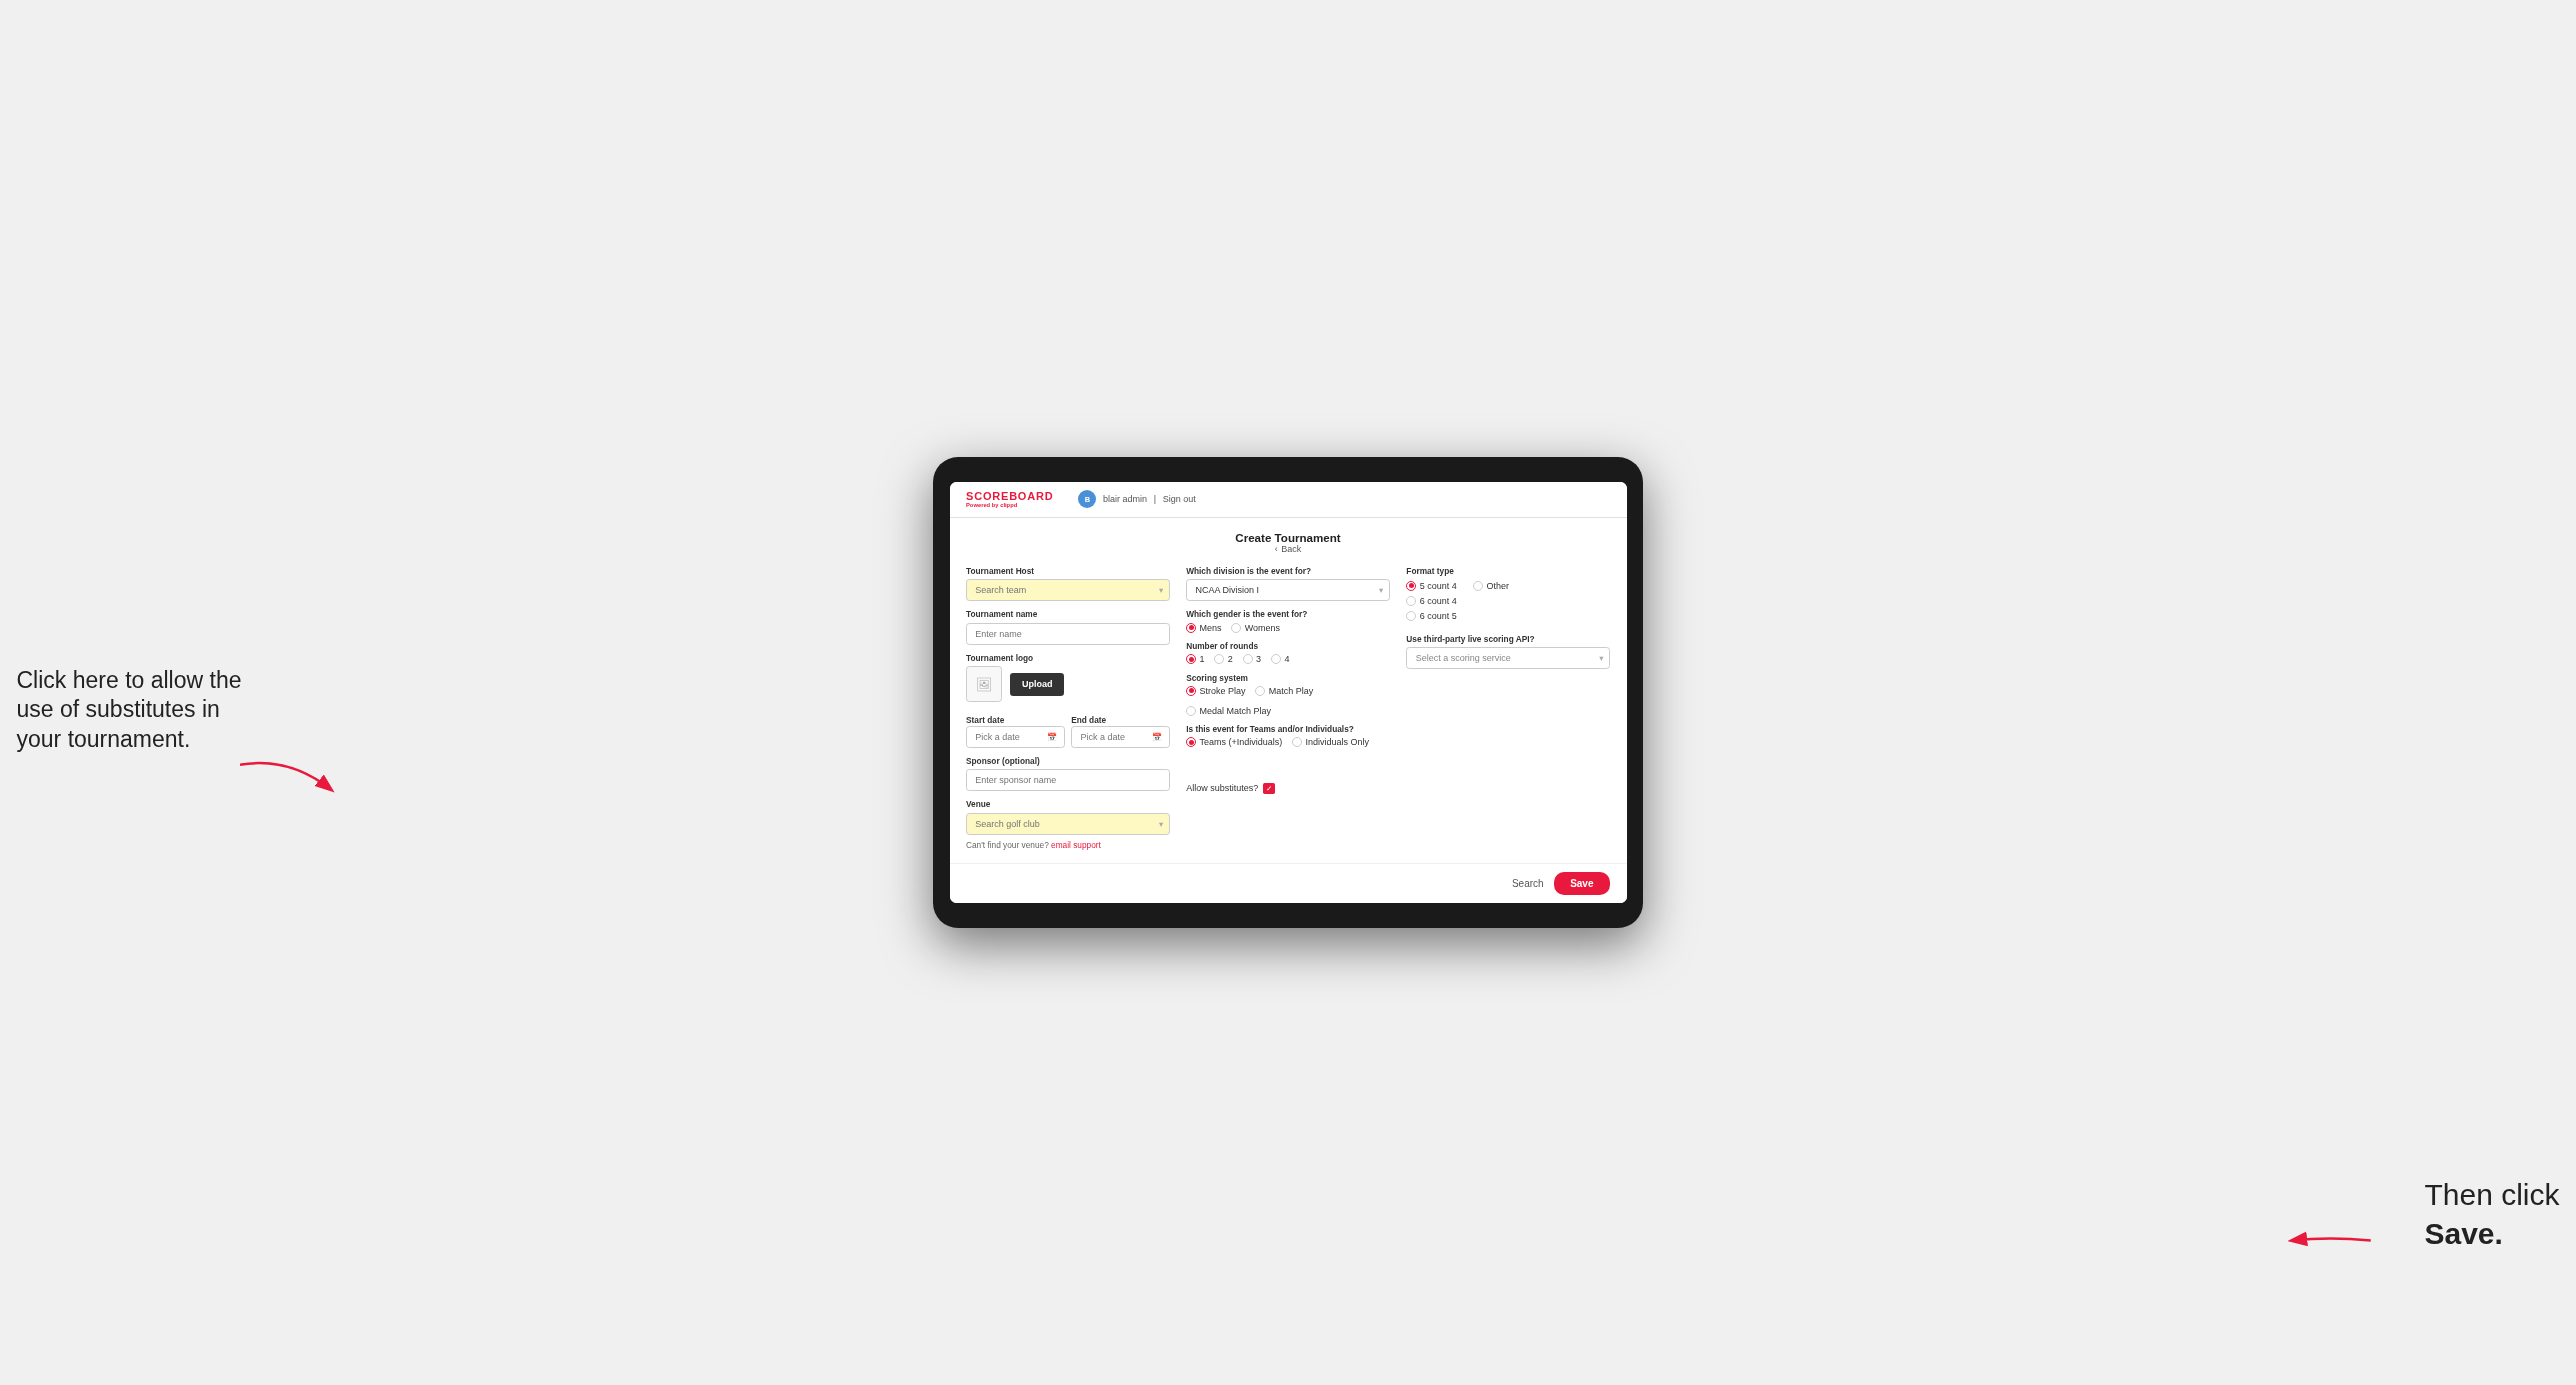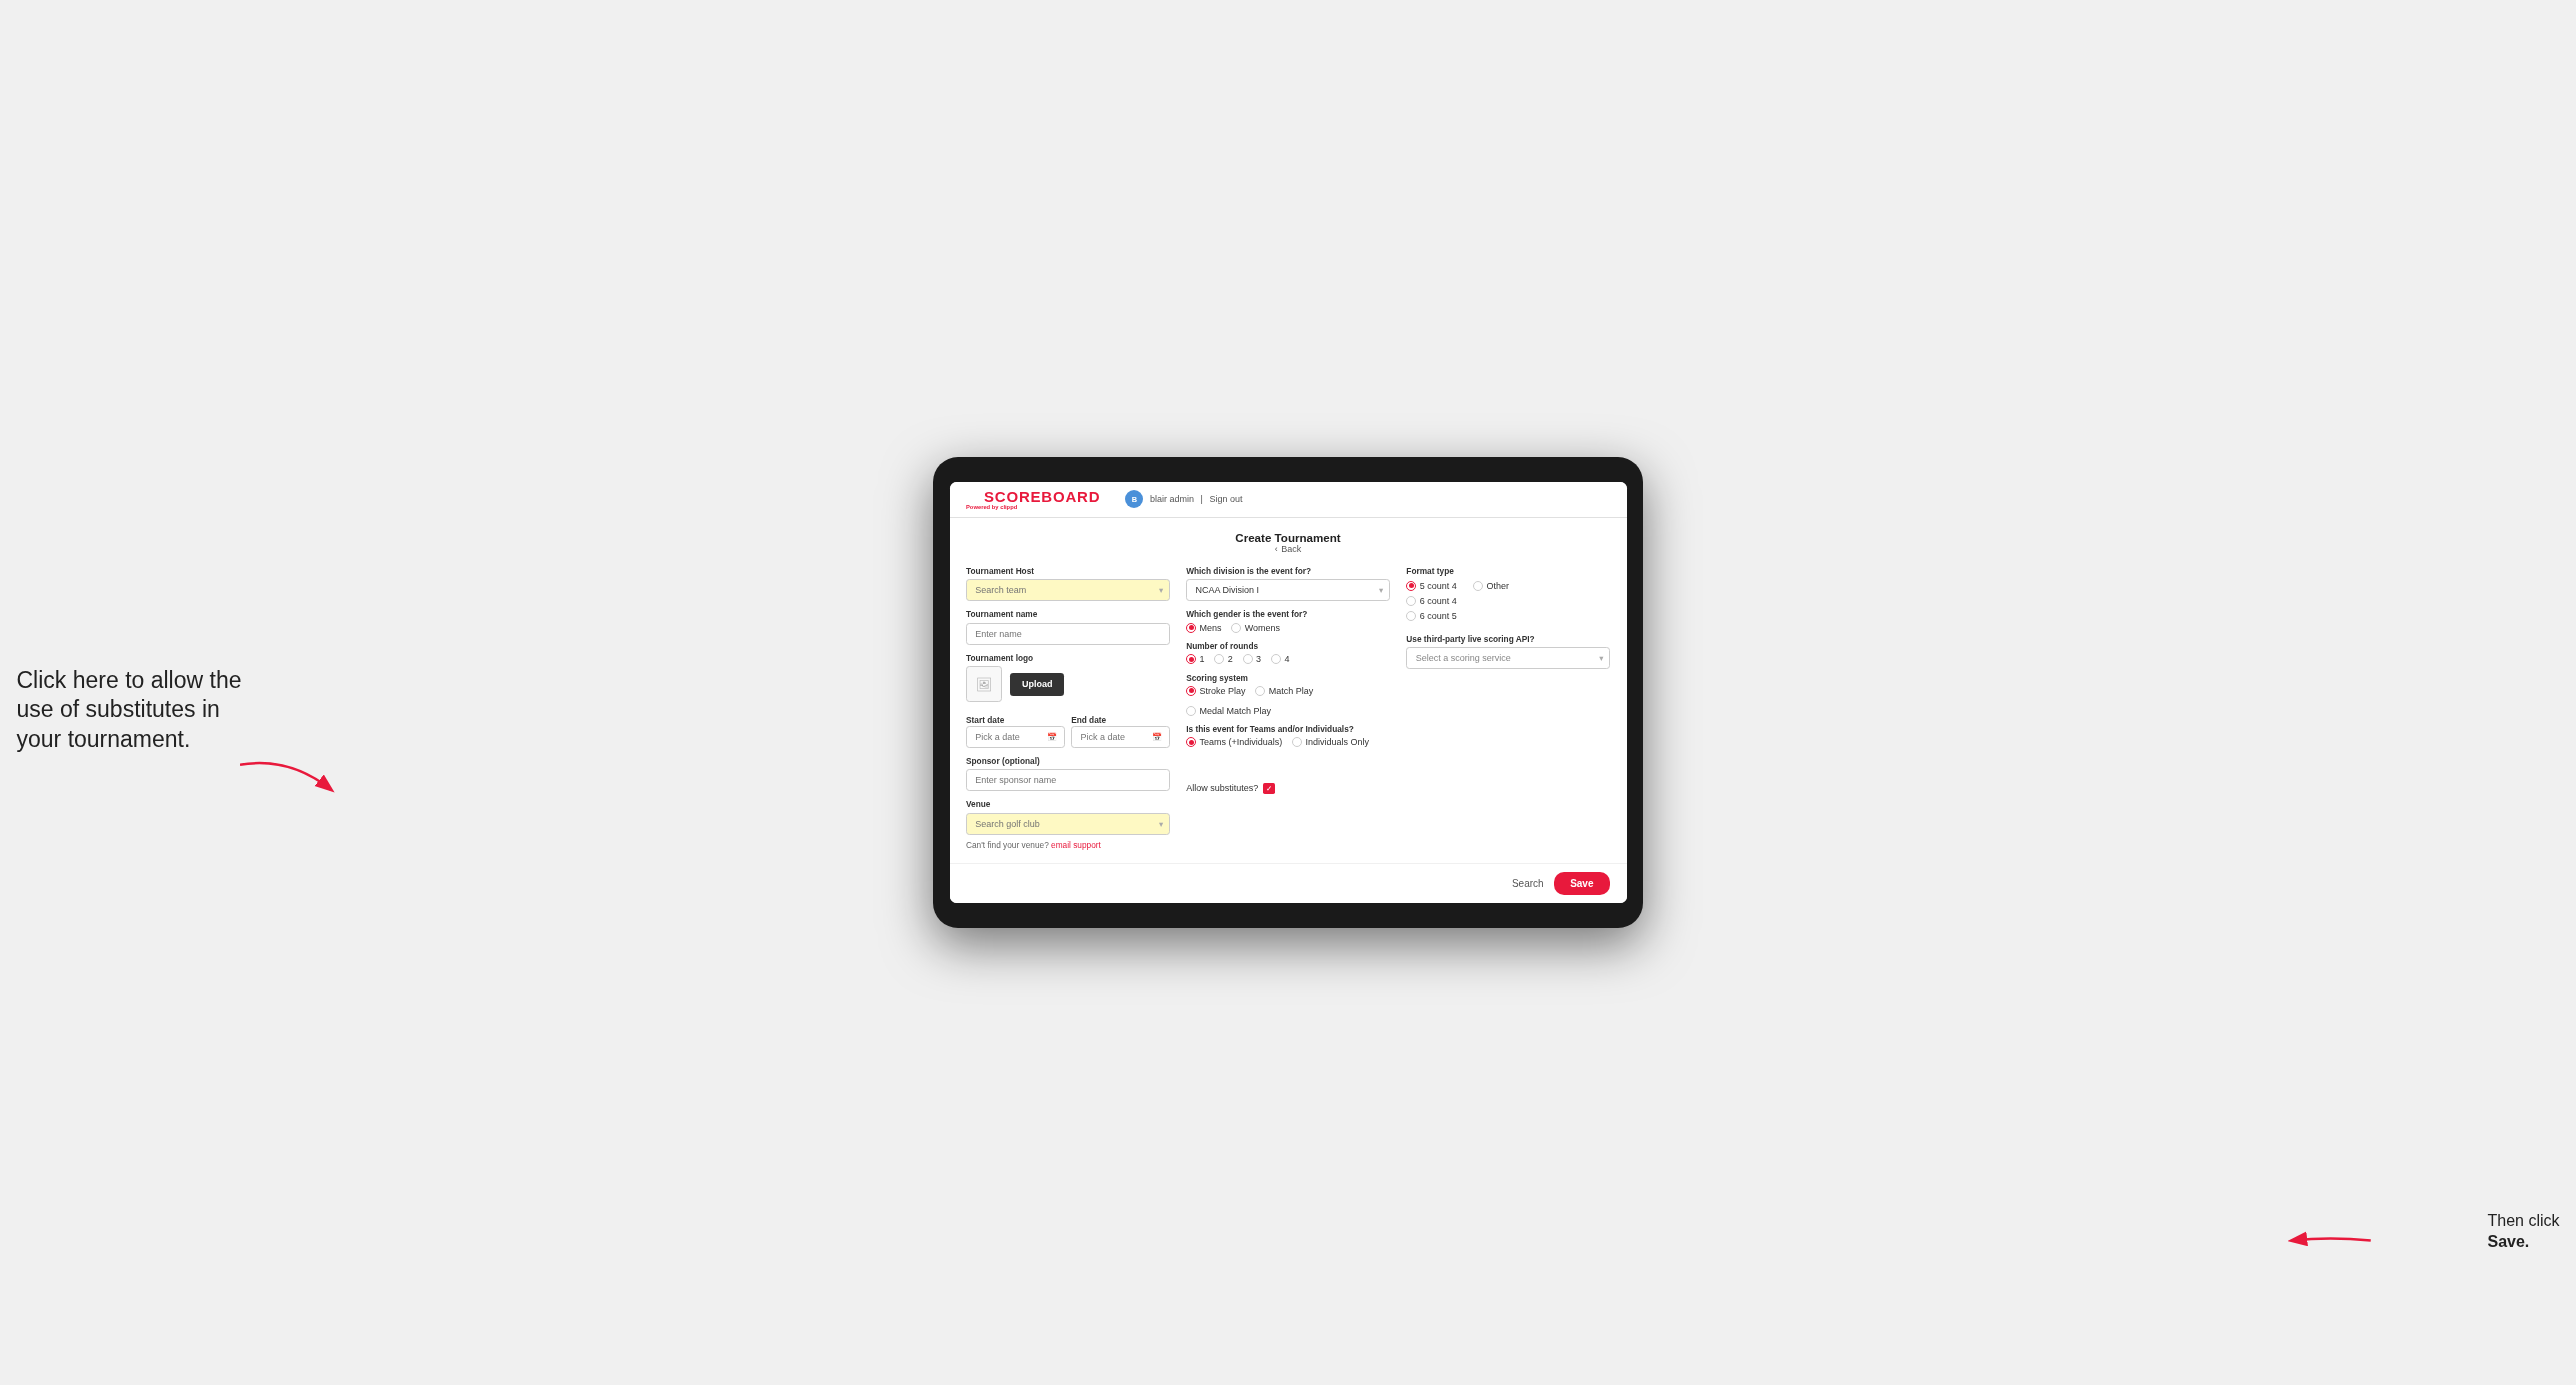--- a/index.html
+++ b/index.html
@@ -23,21 +23,21 @@
       font-size: 23px;
       font-weight: 400;
       color: #222;
       max-width: 231px;
       line-height: 1.3;
     }
     .annotation-right {
       position: absolute;
       right: 16.5px;
       bottom: 132px;
-      font-size: 16px;
+      font-size: 30px;
       font-weight: 400;
       color: #222;
       max-width: 182px;
       line-height: 1.3;
     }
     .annotation-right strong { font-weight: 700; }
 
     
     .arrow-left {
       position: absolute;
@@ -77,26 +77,25 @@
       border-bottom: 0.8px solid #e0e0e0;
       padding: 0 16.5px;
       height: 36px;
     }
     .logo-area {
       display: flex;
       flex-direction: column;
       margin-right: 25px;
     }
     .logo-scoreboard {
-      font-size: 15px;
+      font-size: 11px;
       font-weight: 800;
       letter-spacing: 0.8px;
       color: #222;
       line-height: 1;
-      margin-left: 18px;
     }
     .logo-scoreboard span { color: #e8193c; }
     .logo-powered {
       font-size: 5.8px;
       color: #888;
     }
     .logo-powered span {
       color: #e8193c;
       font-weight: 700;
     }

